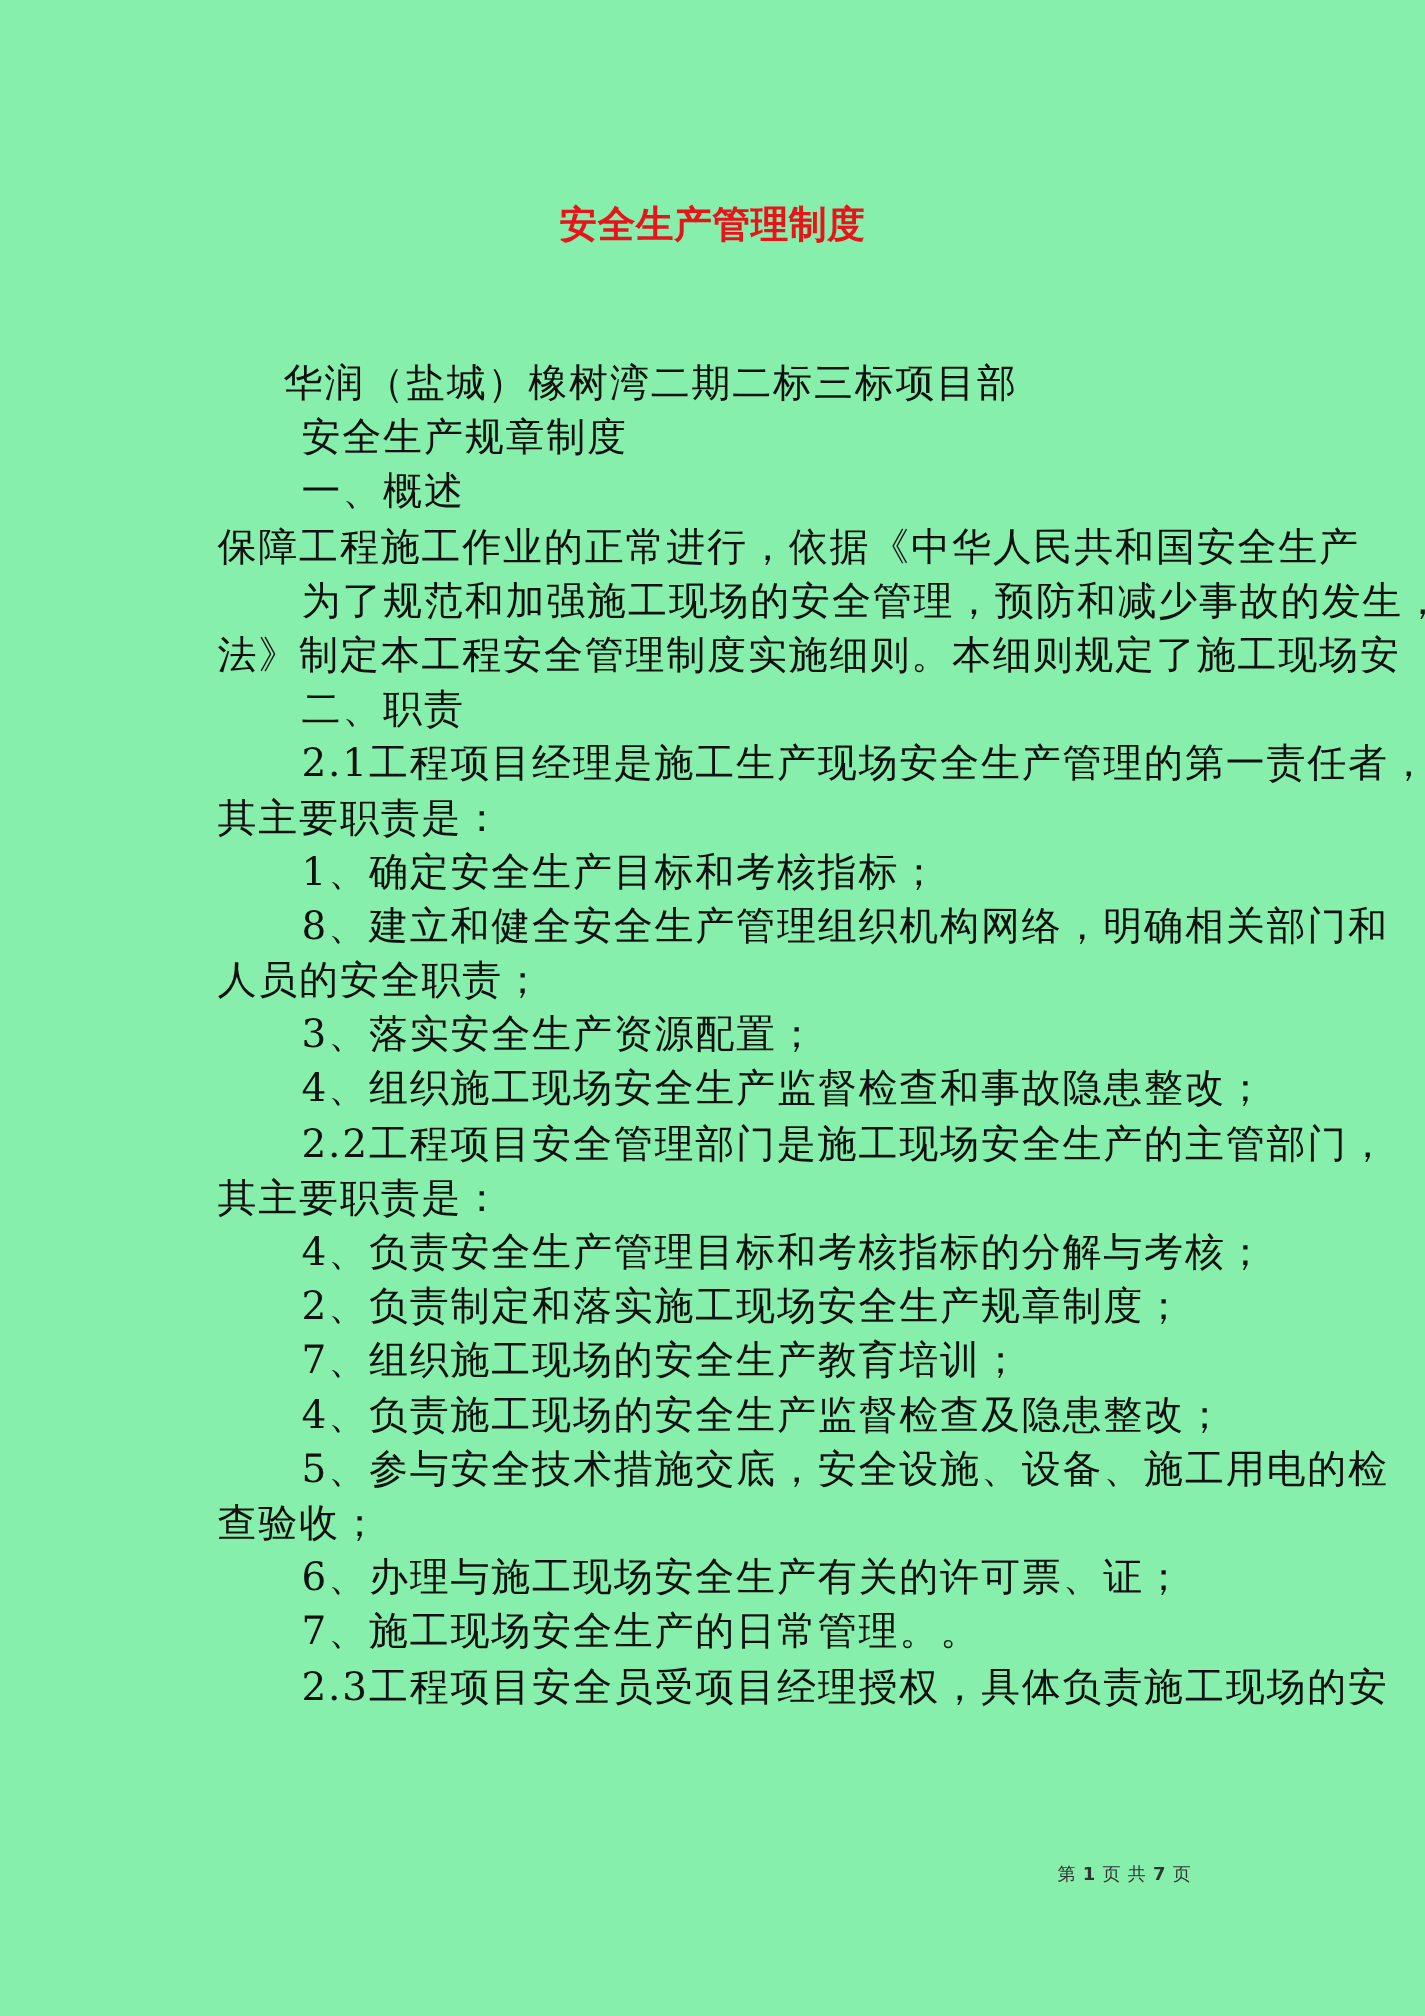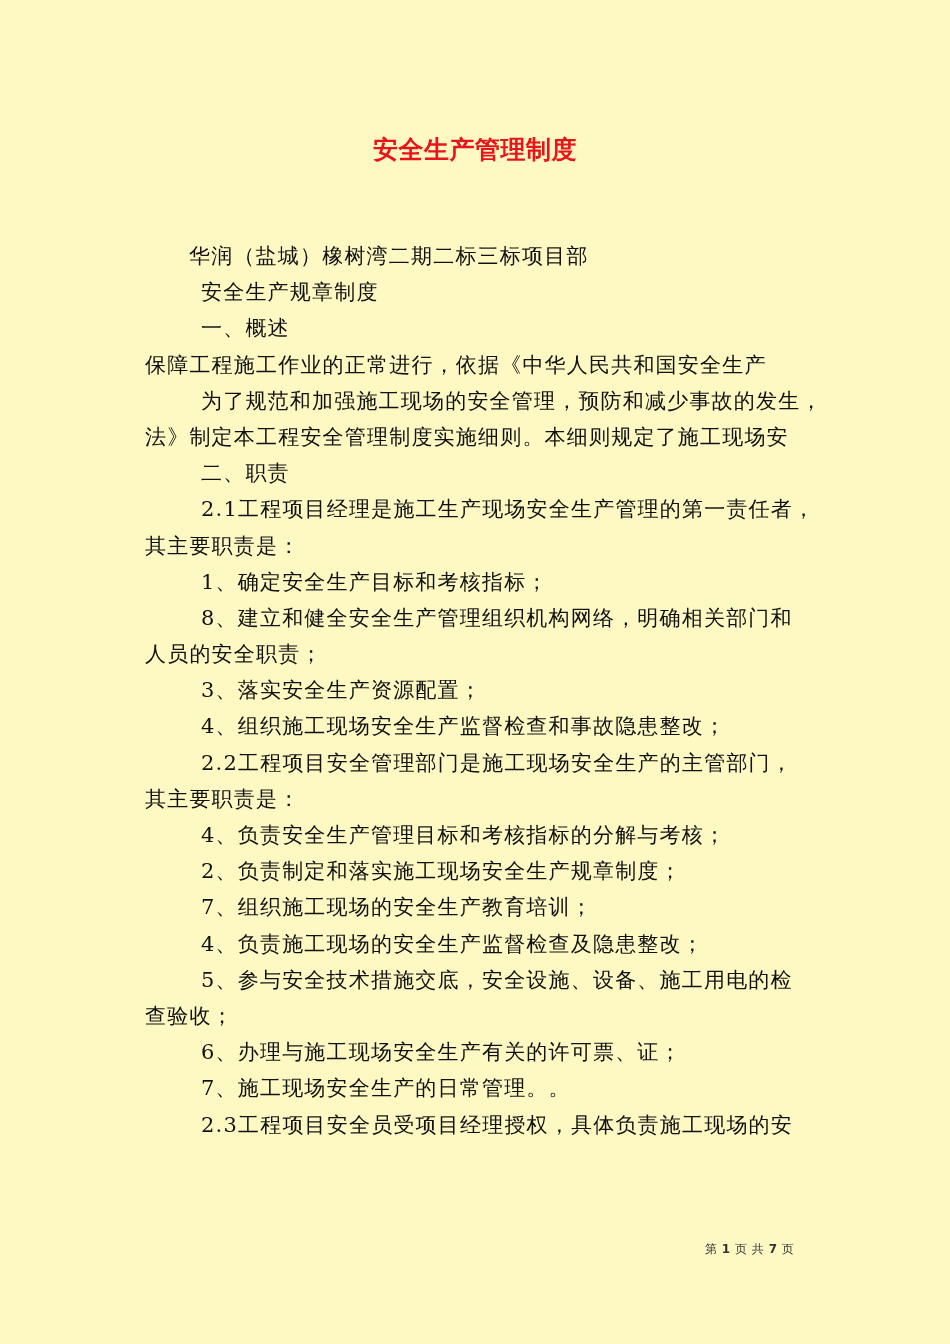--- a/index.html
+++ b/index.html
@@ -13,41 +13,41 @@
       position: relative;
       overflow: hidden;
       font-family: "DejaVu Serif", "Liberation Serif", serif;
       color: #111111;
     }
     .page {
       position: absolute;
       left: 0; top: 0;
       width: 950px;
       height: 1344px;
-      background: #fef9c3;
+      background: #86efac;
     }
     .title {
       position: absolute;
       left: 0;
       top: 132px;
       width: 950px;
       text-align: center;
       font-family: "DejaVu Sans", "Liberation Sans", sans-serif;
       font-size: 25px;
       font-weight: bold;
       color: #e8141b;
       letter-spacing: 0.5px;
       line-height: 36px;
     }
     .body-text {
       position: absolute;
       left: 145px;
       top: 238px;
       width: 670px;
-      font-size: 21px;
+      font-size: 26px;
       line-height: 36.2px;
       letter-spacing: 1.2px;
     }
     .line {
       white-space: nowrap;
       height: 36.2px;
     }
     .ind1 { padding-left: 44px; }
     .ind2 { padding-left: 56px; }
     .ind0 { padding-left: 0; }

